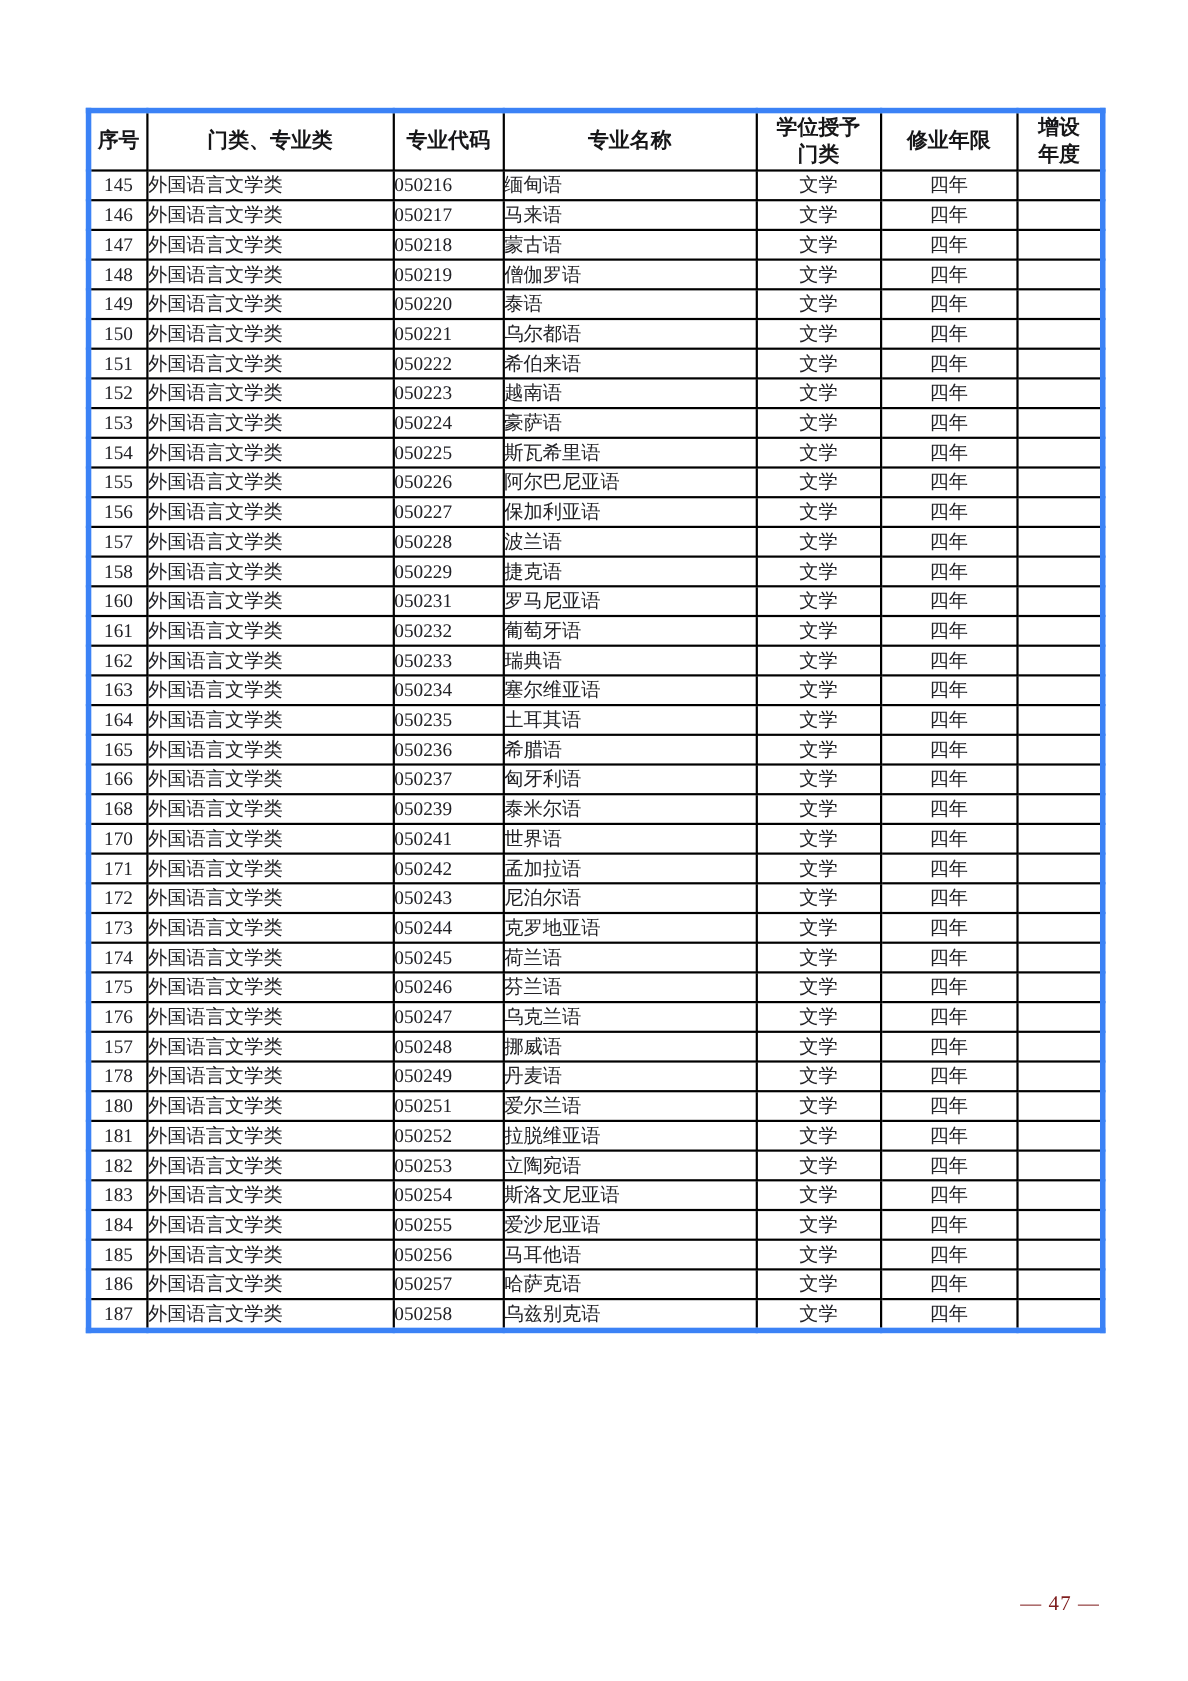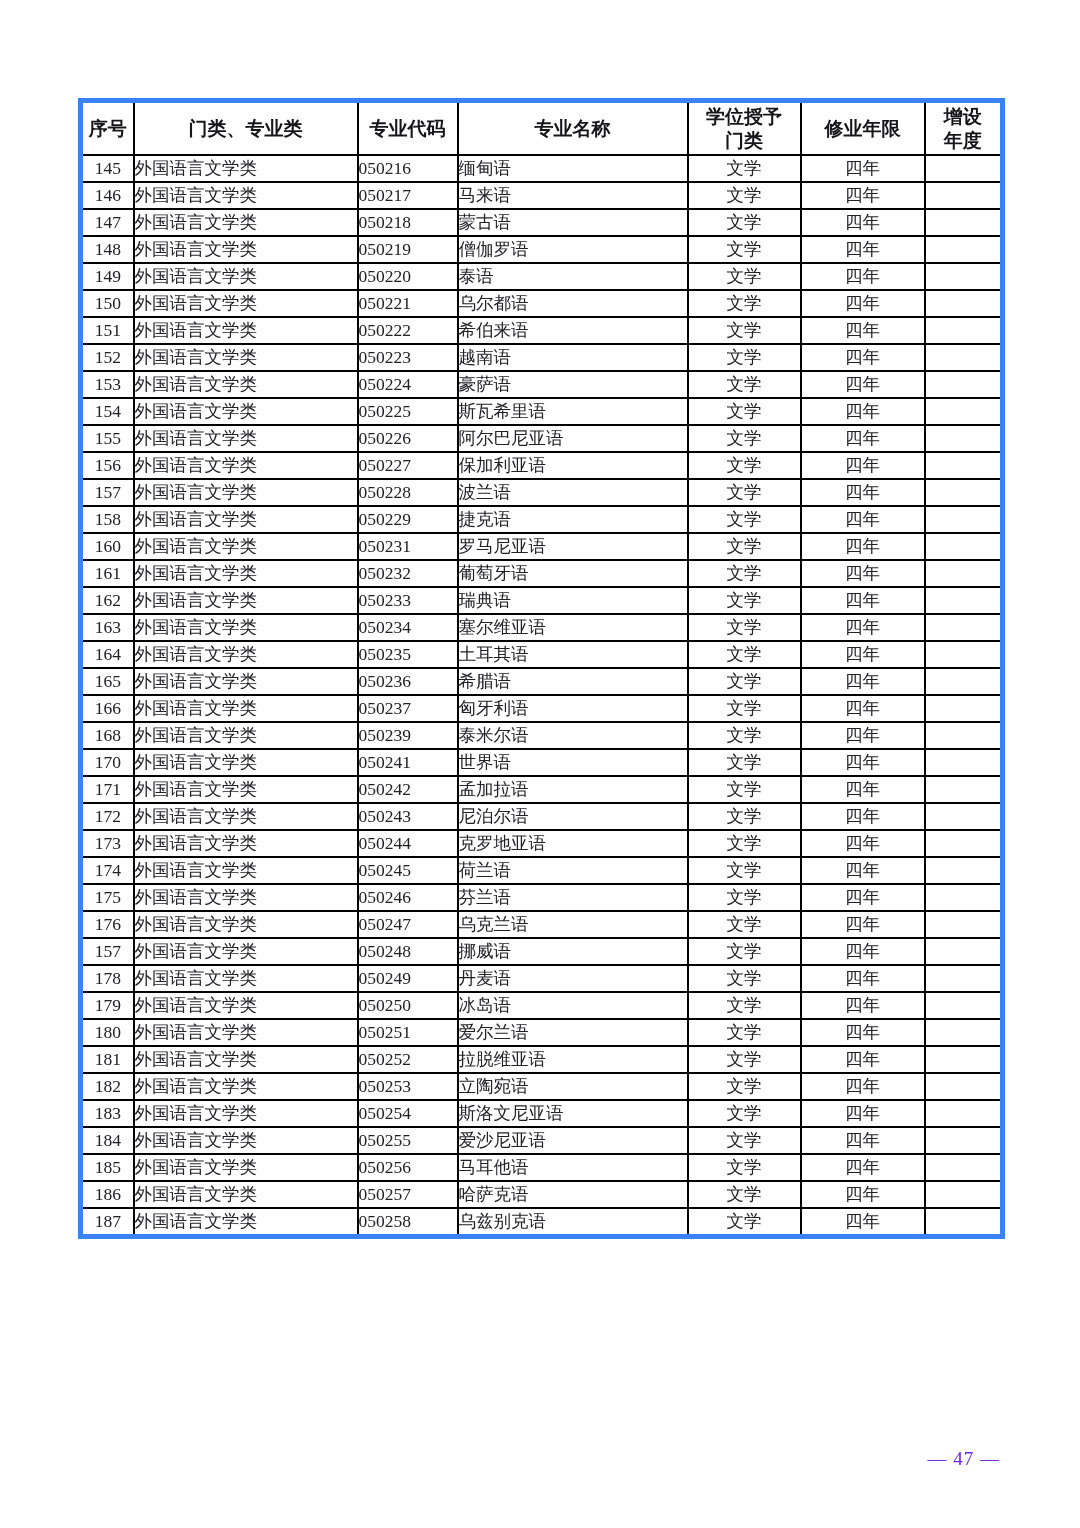--- a/index.html
+++ b/index.html
@@ -55,21 +55,21 @@
   td.al-left   { text-align: left; }
   td.cell-category { padding-left: 5px; }
   td.cell-code     { padding-left: 4px; }
   td.cell-name     { padding-left: 8px; margin-left: 12px; }
   .page-number {
     position: absolute;
     top: 1448px;
     right: 80px;
     font-family: "Liberation Serif", serif;
     font-size: 19px;
-    color: #6d28d9;
+    color: #7f1d1d;
     letter-spacing: 1px;
   }
 </style>
 </head>
 <body>
 
 <div class="sheet">
 
   <table class="majors">
     <colgroup>
@@ -368,29 +368,20 @@
         <tr>
           <td class="al-center cell-seq">178</td>
           <td class="al-left cell-category">外国语言文学类</td>
           <td class="al-left cell-code">050249</td>
           <td class="al-left cell-name">丹麦语</td>
           <td class="al-center cell-degree">文学</td>
           <td class="al-center cell-years">四年</td>
           <td class="al-center cell-added"></td>
         </tr>
         <tr>
-          <td class="al-center cell-seq">179</td>
-          <td class="al-left cell-category">外国语言文学类</td>
-          <td class="al-left cell-code">050250</td>
-          <td class="al-left cell-name">冰岛语</td>
-          <td class="al-center cell-degree">文学</td>
-          <td class="al-center cell-years">四年</td>
-          <td class="al-center cell-added"></td>
-        </tr>
-        <tr>
           <td class="al-center cell-seq">180</td>
           <td class="al-left cell-category">外国语言文学类</td>
           <td class="al-left cell-code">050251</td>
           <td class="al-left cell-name">爱尔兰语</td>
           <td class="al-center cell-degree">文学</td>
           <td class="al-center cell-years">四年</td>
           <td class="al-center cell-added"></td>
         </tr>
         <tr>
           <td class="al-center cell-seq">181</td>

